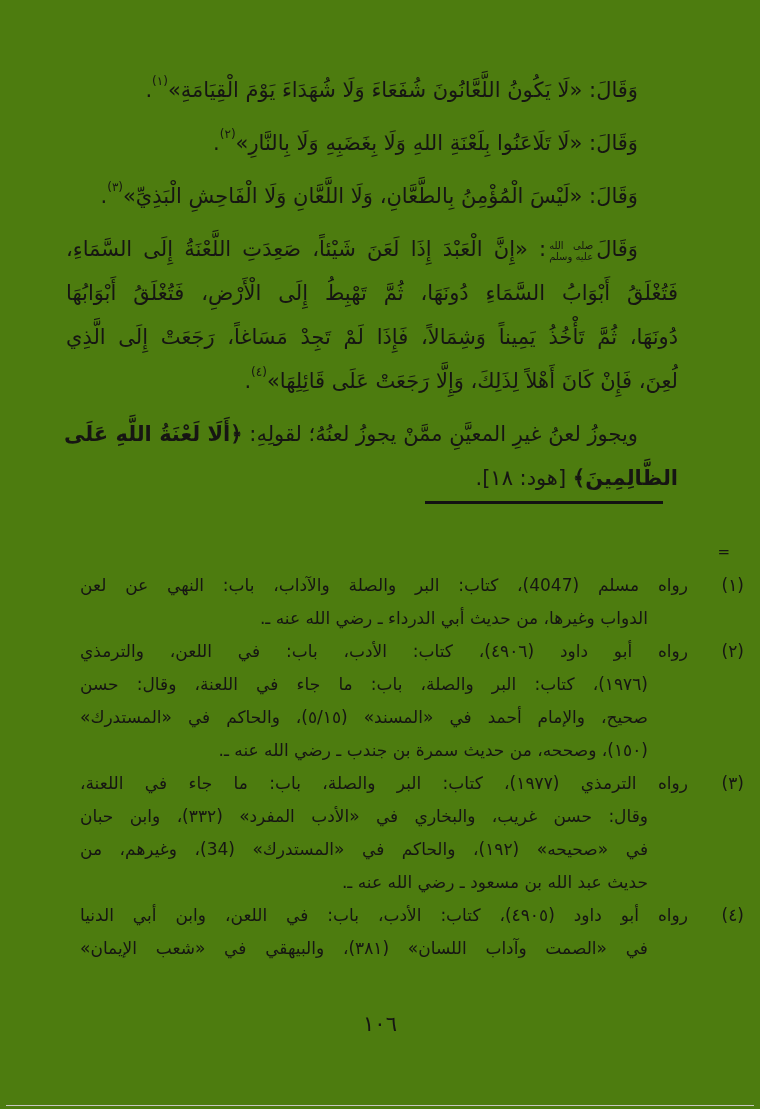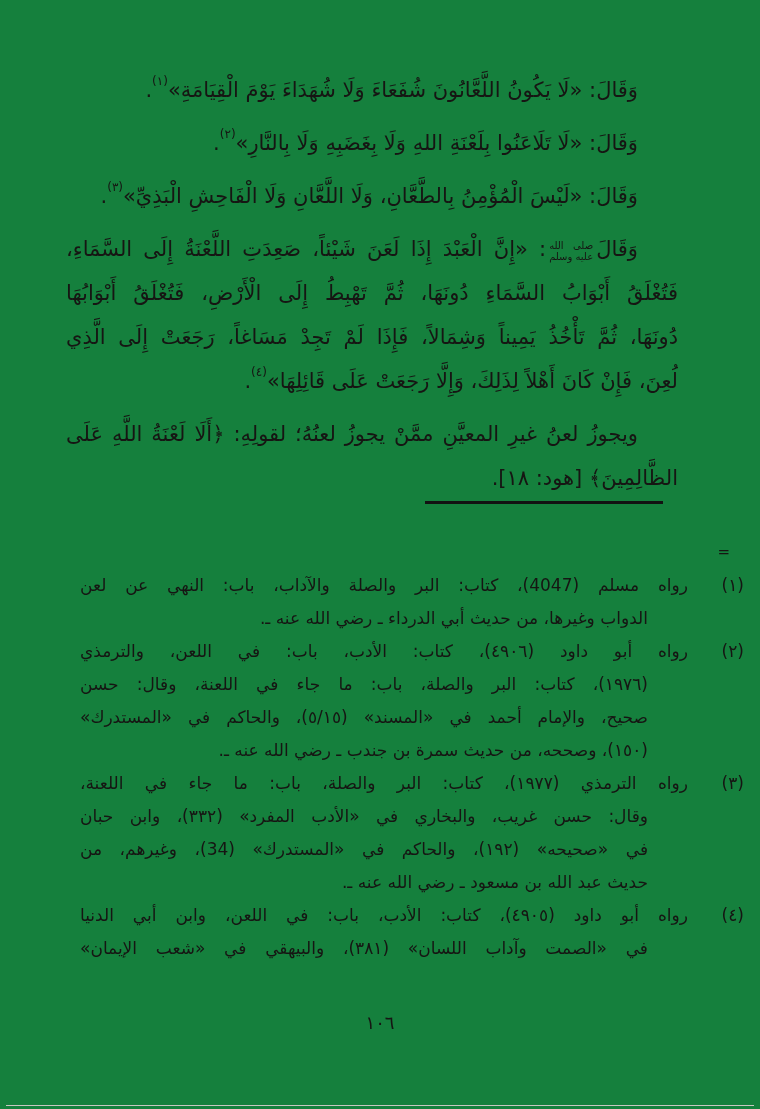--- a/index.html
+++ b/index.html
@@ -1,20 +1,20 @@
 <!DOCTYPE html>
 <html lang="ar" dir="rtl"><head>
 <meta charset="utf-8">
 <style>
   html,body{margin:0;padding:0;background:#e8e8e8;}
   .page{
     position:relative;
     width:760px;height:1109px;
     margin:0 auto;
-    background:#15803d;
+    background:#4d7c0f;
     color:#161513;
     font-family:"DejaVu Sans", sans-serif;
     overflow:hidden;
     direction:rtl;
   }
   
   .body-text{position:absolute;top:68px;right:82px;left:66px;}
   .para{margin:0 0 9px 0;}
   .bline{
     height:44px;line-height:44px;font-size:21px;
@@ -26,41 +26,41 @@
   .fnref{
     font-size:12px;vertical-align:12px;line-height:0;
     letter-spacing:0;
   }
   .saw{
     display:inline-block;font-size:10px;line-height:1.1;
     text-align:center;vertical-align:-4px;margin:0 3px;
     white-space:normal;
   }
   .saw span{display:block;}
-  .verse{font-weight:normal;letter-spacing:0.5px;}
+  .verse{font-weight:bold;letter-spacing:0.5px;}
   
   .fn-sep{position:absolute;top:501px;left:425px;width:238px;height:3px;background:#121212;}
   .footnotes{position:absolute;top:536px;right:72px;left:80px;}
   .fline{
     position:relative;
     height:33px;line-height:33px;font-size:17px;
     text-align:justify;text-align-last:justify;
     white-space:nowrap;
   }
   .fline.end{text-align-last:right;white-space:normal;}
   .fline.wrap{margin-right:40px;}
   .fmark{
     position:absolute;top:0;right:-56px;width:52px;
     text-align:right;white-space:nowrap;
   }
   .fmark.eq{right:-82px;font-size:15px;}
   
   .page-num{
     position:absolute;top:1012px;left:0;right:0;
-    text-align:center;font-size:18px;letter-spacing:3px;
+    text-align:center;font-size:21px;letter-spacing:3px;
   }
   .scan-edge{position:absolute;bottom:3px;left:6px;right:6px;height:1px;background:#c9c7c2;}
 </style>
 </head>
 <body>
 
 <div class="page">
 
   <div class="body-text">
 

